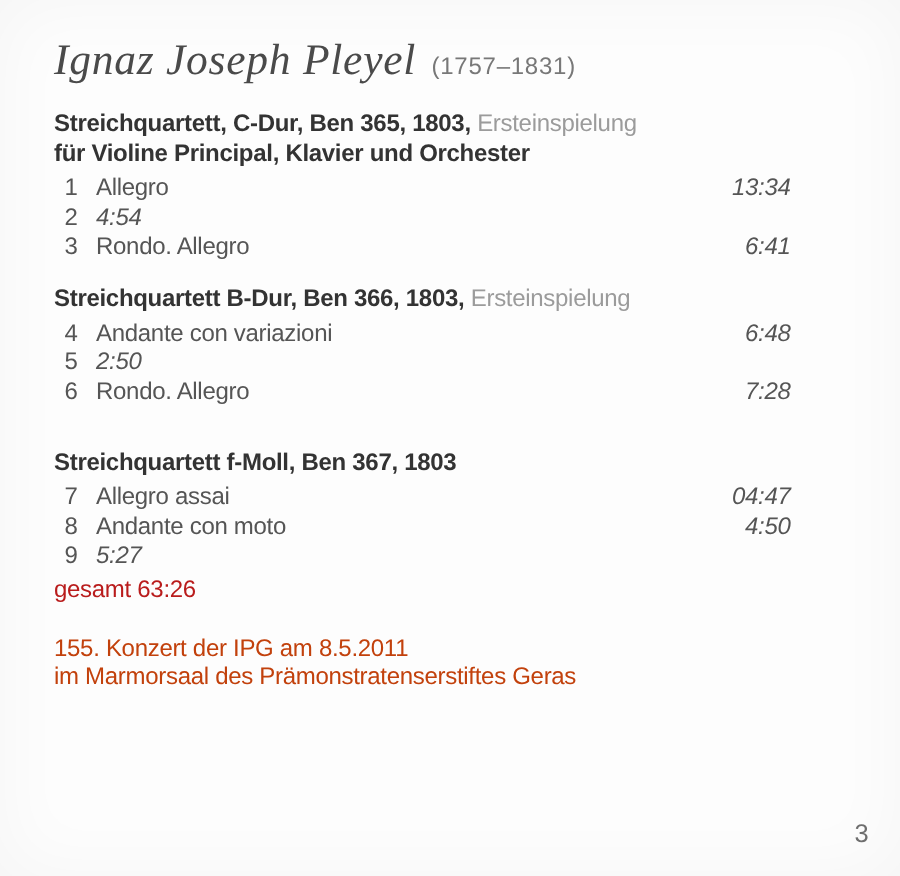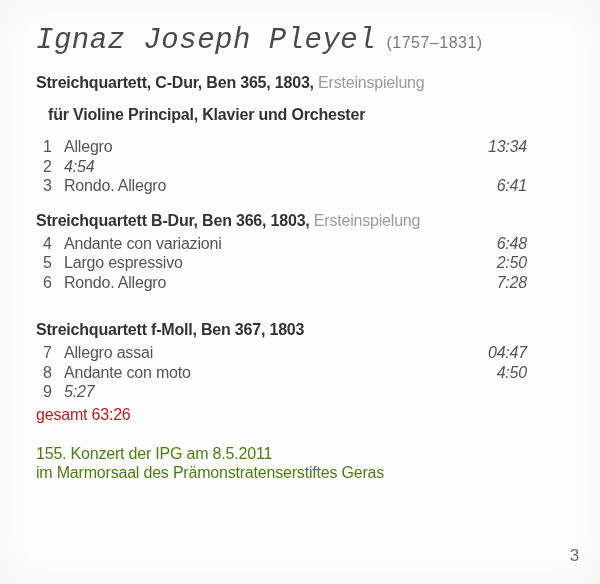--- a/index.html
+++ b/index.html
@@ -20,21 +20,21 @@
   .content{
     position:absolute;
     left:36px;right:73px;top:24px;
   }
   
   .title-row{
     height:42px;
     white-space:nowrap;
   }
   .composer{
-    font-family:Liberation Mono, monospace;
+    font-family:Liberation Serif, serif;
     font-style:italic;
     font-weight:400;
     font-size:29px;
     color:#4a4a4a;
     letter-spacing:0.5px;
   }
   .dates{
     font-size:16px;
     color:#787878;
     margin-left:6px;
@@ -46,21 +46,21 @@
     font-size:16px;
     font-weight:700;
     color:#333333;
     line-height:20px;
   }
   .work-heading .note{
     font-weight:400;
     color:#9b9b9b;
   }
   .work-subtitle{
-    margin:12px;
+    margin:0;
     font-size:16px;
     font-weight:700;
     color:#333333;
     line-height:20px;
   }
   .w1{margin-top:7px;}
   .w2{margin-top:15px;}
   .w3{margin-top:28px;}
   .tracks{
     margin-top:3px;
@@ -111,21 +111,21 @@
     color:#8c8c8c;
     line-height:19px;
   }
   
   .event{
     margin-top:19px;
   }
   .event p{
     margin:0;
     font-size:16px;
-    color:#4d7c0f;
+    color:#c2410c;
     line-height:19px;
   }
   .page-number{
     position:absolute;
     top:546px;
     right:21px;
     font-size:17px;
     color:#6e6e6e;
   }
 </style>
@@ -170,21 +170,20 @@
         <span class="note">Ersteinspielung</span>
       </p>
       <div class="tracks">
         <div class="track-row">
           <span class="track-num">4</span>
           <span class="track-title">Andante con variazioni</span>
           <span class="track-time">6:48</span>
         </div>
         <div class="track-row">
           <span class="track-num">5</span>
-          <span class="track-title">Largo espressivo</span>
           <span class="track-time">2:50</span>
         </div>
         <div class="track-row">
           <span class="track-num">6</span>
           <span class="track-title">Rondo. Allegro</span>
           <span class="track-time">7:28</span>
         </div>
       </div>
     </div>
 

